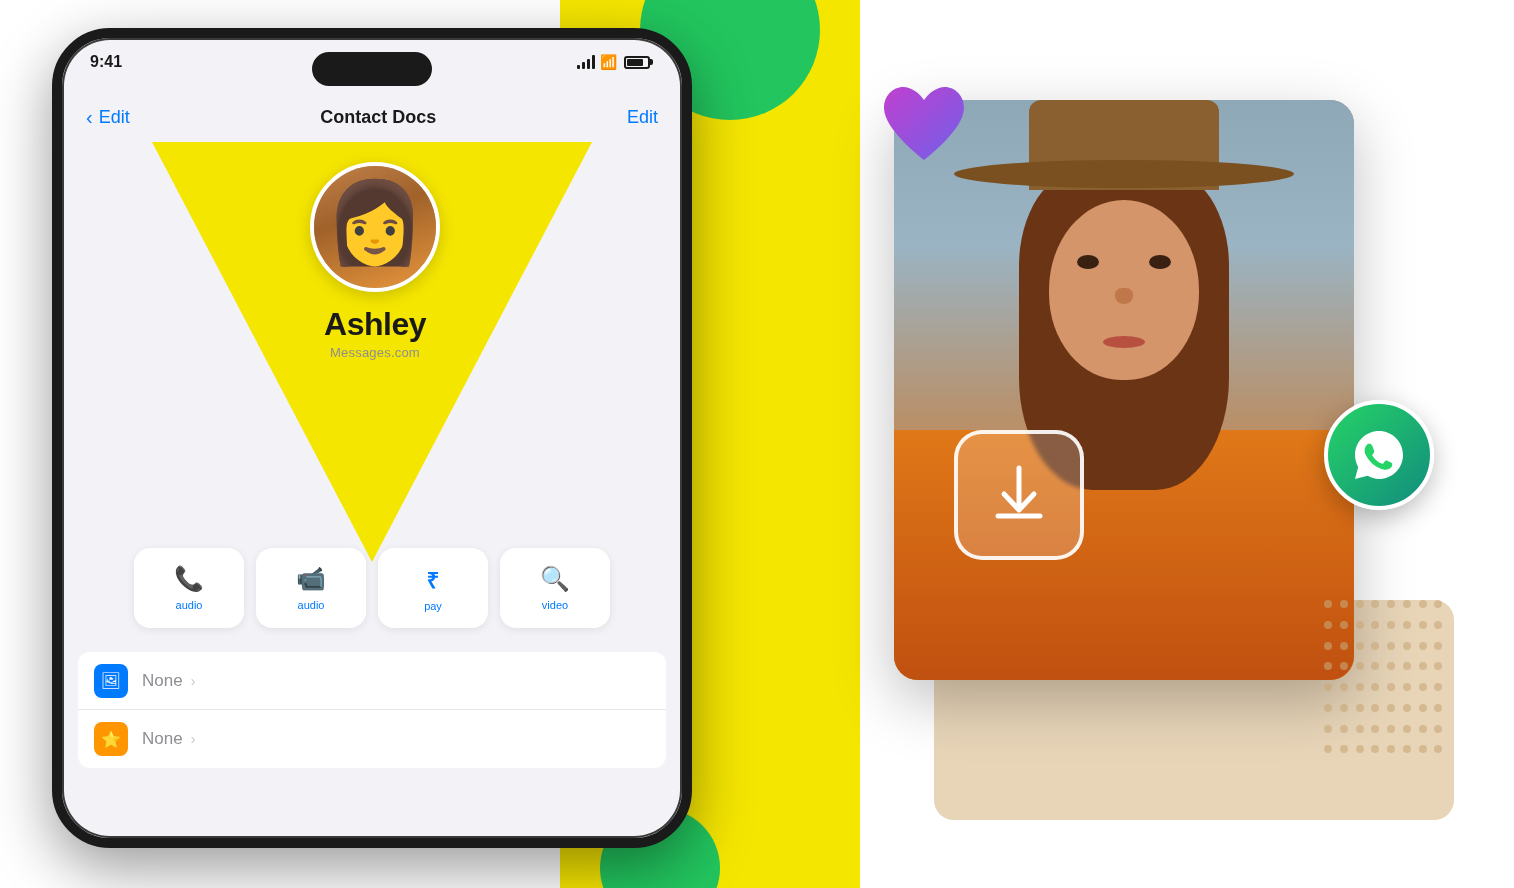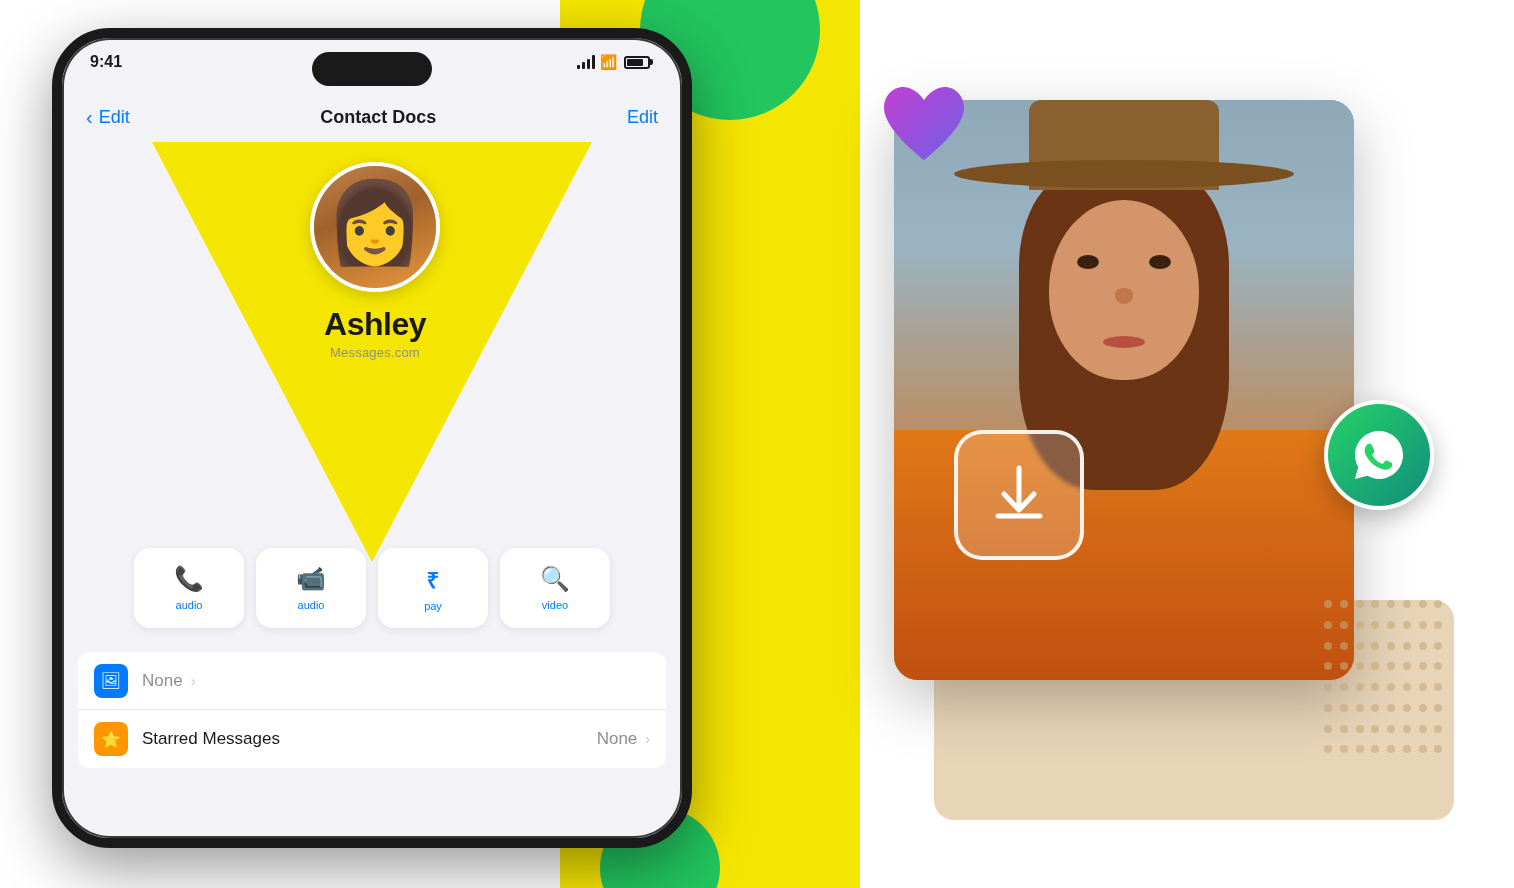--- a/index.html
+++ b/index.html
@@ -558,21 +558,20 @@
           <div class="menu-icon menu-icon-blue">
             <span style="color:white;font-size:16px;">🖼</span>
           </div>
           <span class="menu-value">None</span>
           <span class="menu-chevron">›</span>
         </div>
         <div class="menu-item">
           <div class="menu-icon menu-icon-yellow">
             <span style="color:white;font-size:16px;">⭐</span>
           </div>
-          <span class="menu-text">Starred Messages</span>
           <span class="menu-value">None</span>
           <span class="menu-chevron">›</span>
         </div>
       </div>
 
     </div>
   </div>
 
   <div class="right-section">
 

